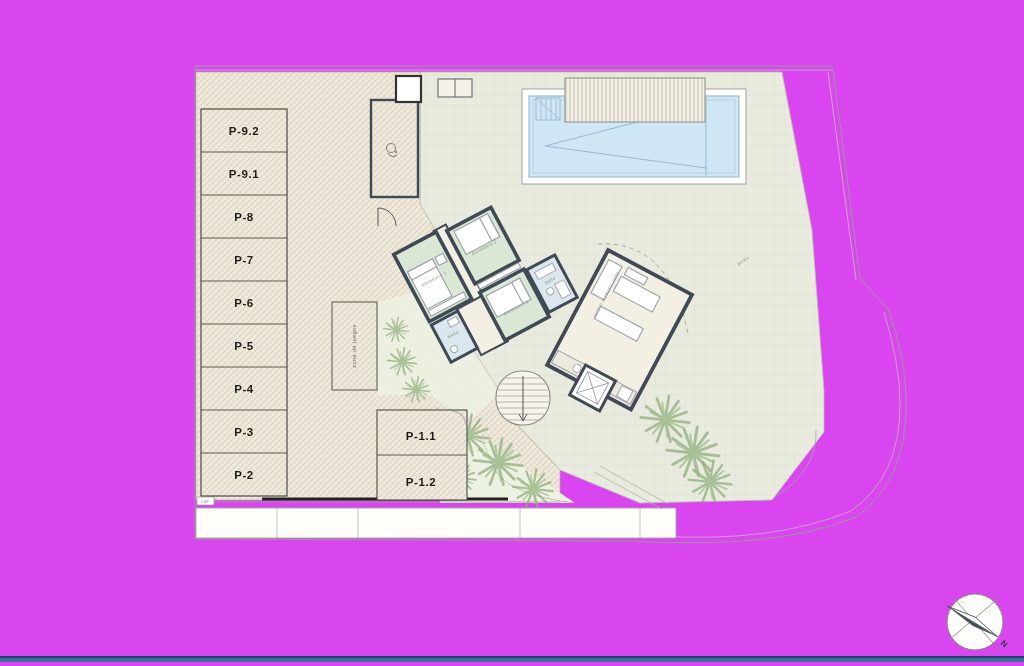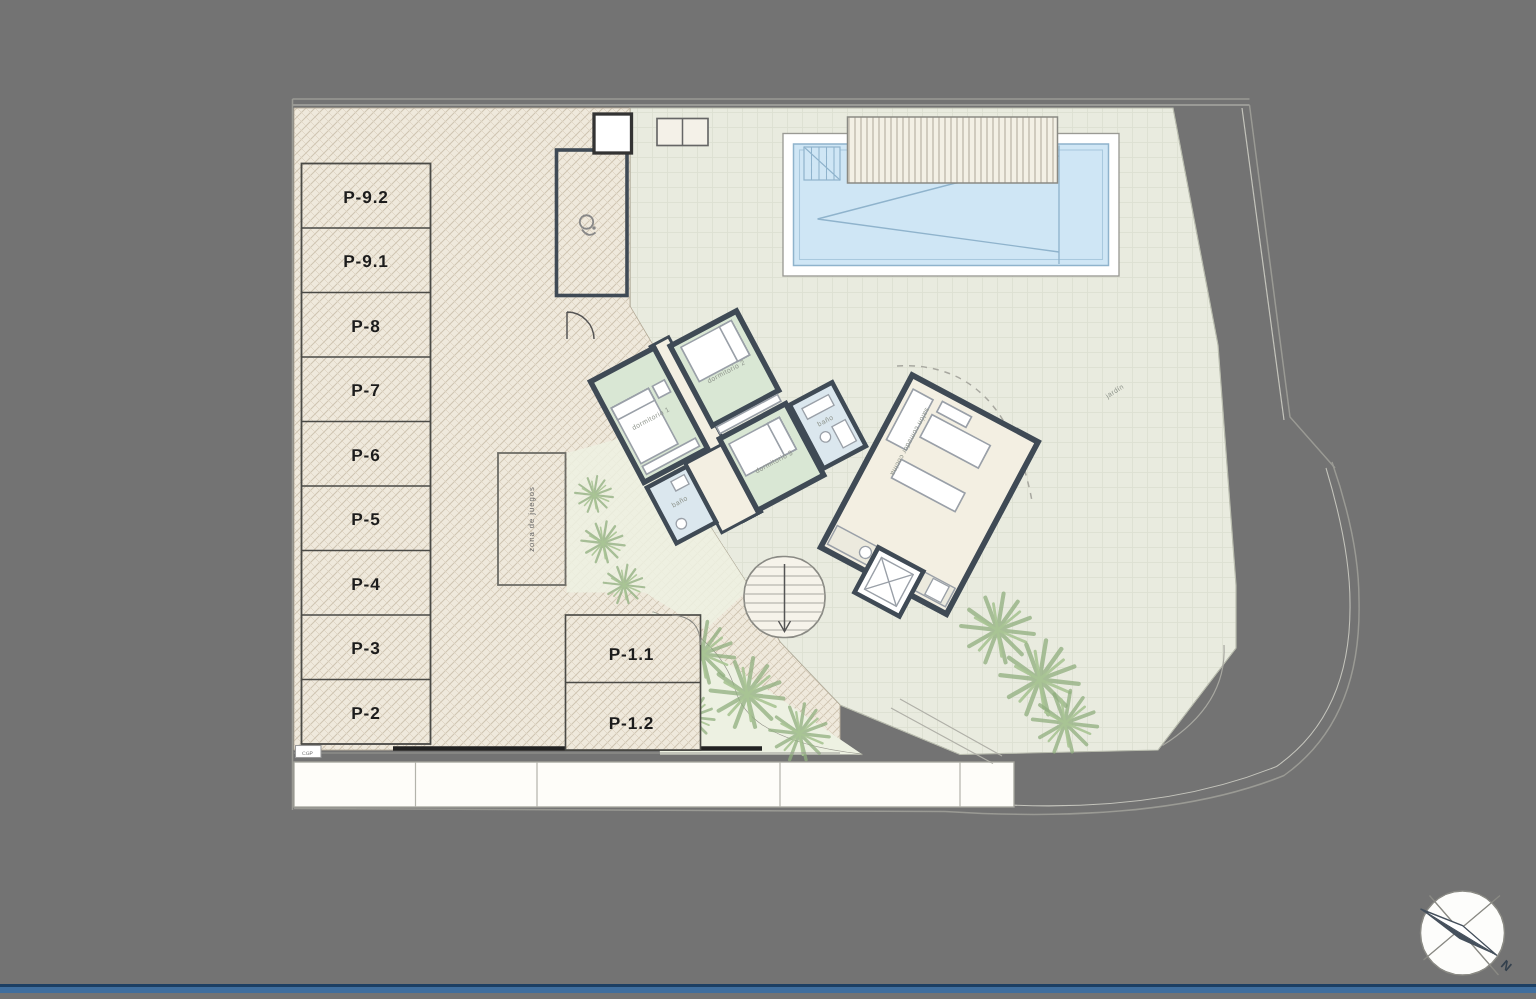--- a/index.html
+++ b/index.html
@@ -1,16 +1,16 @@
 <!DOCTYPE html>
 <html><head>
 <meta charset="utf-8">
 <style>
   html,body{margin:0;padding:0;background:#ffffff;}
-  .page{position:relative;width:1024px;height:666px;background:#737373;overflow:hidden;
+  .page{position:relative;width:1024px;height:666px;background:#d946ef;overflow:hidden;
         font-family:"Liberation Sans", sans-serif;}
   svg{position:absolute;left:0;top:0;}
   text{font-family:"Liberation Sans", sans-serif;}
   .stall-label{font-size:11.5px;font-weight:700;fill:#1c1c1c;letter-spacing:.6px;text-anchor:middle;}
   .tiny-label{font-size:4.6px;fill:#8c9289;letter-spacing:.3px;text-anchor:middle;}
   .micro-label{font-size:3.4px;fill:#777;text-anchor:middle;}
   .vert-label{font-size:5.2px;fill:#666;letter-spacing:.6px;text-anchor:middle;}
   .north-label{font-size:8.5px;fill:#33404d;font-weight:600;}
   .thin{stroke:#9a9a94;stroke-width:1;fill:none;}
 </style>

